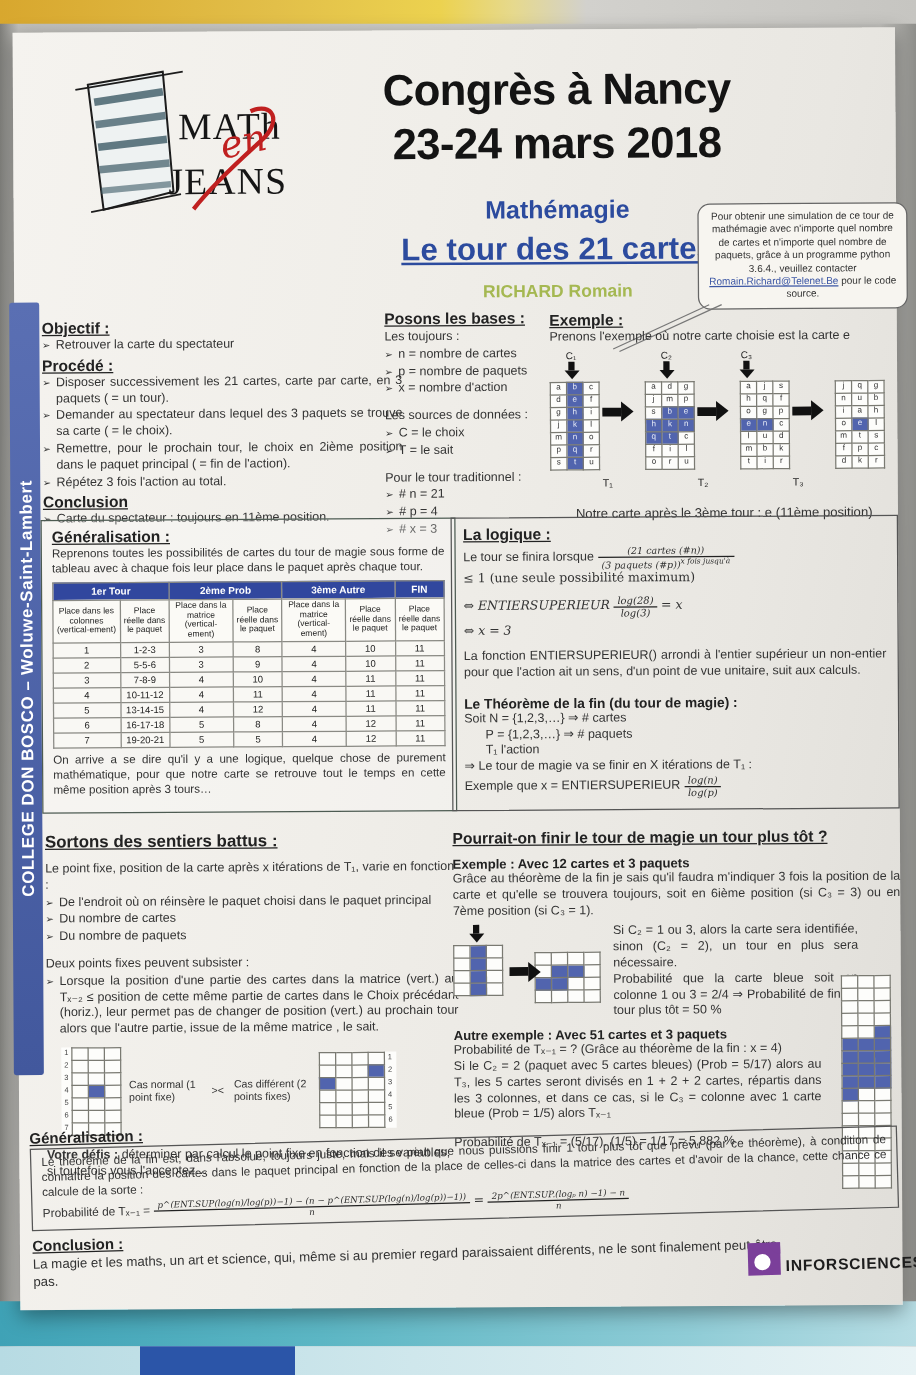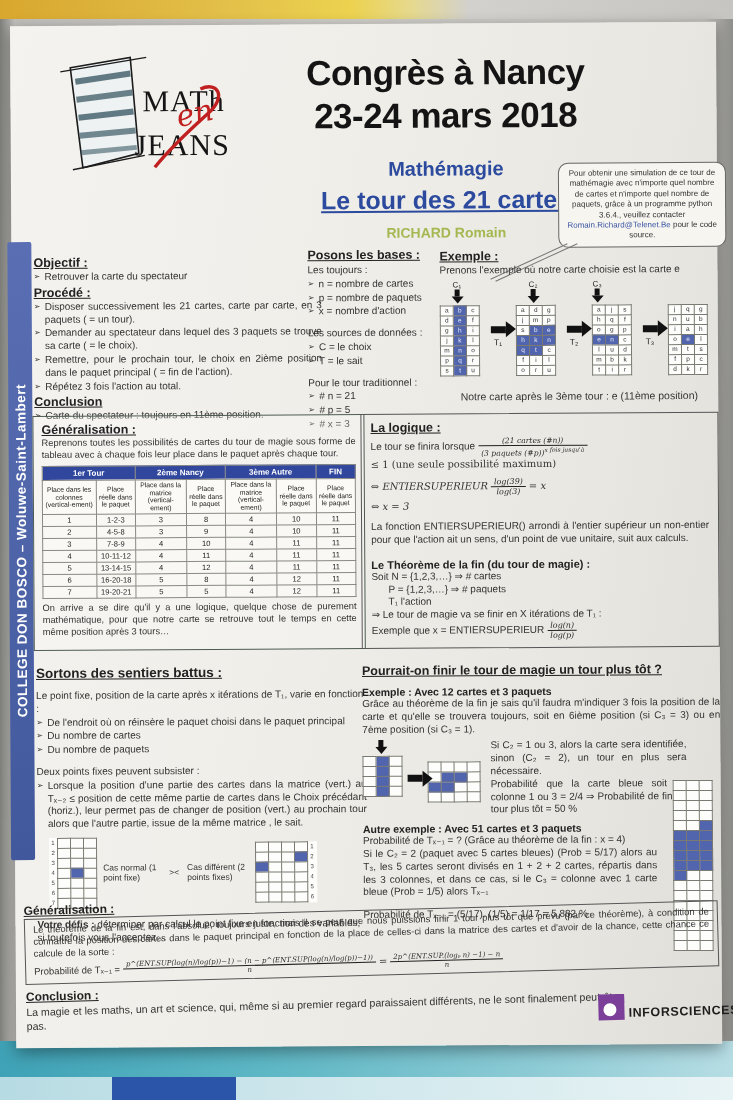--- a/index.html
+++ b/index.html
@@ -27,21 +27,21 @@
     font-size:13.5px;letter-spacing:.5px;white-space:nowrap;}
   
   .title{left:250px;top:28px;width:370px;text-align:center;font-weight:bold;color:#141414;
     font-size:35px;line-height:1.22;letter-spacing:-.5px;}
   .subtitle{left:250px;top:134px;width:370px;text-align:center;font-weight:bold;color:#2c4b9e;font-size:20px;}
   .subject{left:250px;top:162px;width:370px;text-align:center;font-weight:bold;color:#2c4b9e;
     font-size:25px;text-decoration:underline;}
   .author{left:250px;top:201px;width:370px;text-align:center;font-weight:bold;color:#a5b852;font-size:14px;}
   .bubble{left:547px;top:140px;width:152px;border:1px solid #666;border-radius:10px;background:#f7f5f0;
     padding:5px 7px;font-size:8px;line-height:1.3;text-align:center;color:#333;}
-  .bubble .lnk{color:#3a55a4;}
+  .bubble .lnk{color:#3a55a4;text-decoration:underline;}
   
   .h1{font-size:12.5px;font-weight:bold;text-decoration:underline;color:#222;}
   .h2{font-size:10.5px;font-weight:bold;color:#222;}
   .p{font-size:10px;line-height:1.28;color:#333;}
   .just{text-align:justify;}
   .list .li{display:flex;font-size:10px;line-height:1.28;color:#333;margin-top:1px;}
   .list .mk{flex:0 0 11px;font-size:8px;padding-top:1px;color:#333;}
   .list .lt{flex:1;text-align:justify;}
   
   table.cards{border-collapse:collapse;background:#fdfdfb;}
@@ -53,21 +53,21 @@
   
   .c-arrow{width:5px;height:7px;background:#111;position:relative;}
   .c-arrow:after{content:"";position:absolute;top:7px;left:-3.5px;border:6px solid transparent;border-top:7px solid #111;border-bottom:none;}
   .r-arrow{width:15px;height:7px;background:#111;position:relative;display:inline-block;}
   .r-arrow:after{content:"";position:absolute;left:15px;top:-4.5px;border:8px solid transparent;border-left:10px solid #111;border-right:none;}
   
   .exrow{display:flex;align-items:flex-start;margin-top:4px;}
   .gwrap{display:flex;flex-direction:column;}
   .ghead{height:24px;display:flex;flex-direction:column;align-items:flex-start;}
   .ghead .cl{font-size:8px;color:#222;line-height:1;}
-  .tcol{width:32px;display:flex;flex-direction:column;align-items:center;margin:45px 2px 0 2px;}
+  .tcol{width:32px;display:flex;flex-direction:column;align-items:flex-start;margin:45px 2px 0 2px;gap:44px;}
   .tcol .tl{font-size:8.5px;color:#222;margin-top:4px;}
   
   .box{border:1.4px solid #4d5b52;background:rgba(255,255,255,.25);}
   .boxg{border:1px solid #555;}
   
   table.gen{border-collapse:collapse;width:100%;}
   .gen th,.gen td{border:.6px solid #8a8a84;text-align:center;}
   .gen th.gh{background:#31479e;color:#fff;font-size:8px;padding:2px 1px;}
   .gen th.sh{font-size:6.8px;font-weight:normal;color:#222;padding:1px 2px;line-height:1.15;background:#fbfaf6;}
   .gen td{font-size:7.6px;color:#222;padding:1px 2px;background:#f9f8f4;}
@@ -195,21 +195,21 @@
           </div>
         </div>
       <div class="p" style="margin-top:9px">Pour le tour traditionnel :</div>
       <div class="list">
           <div class="li">
             <span class="mk">➢</span>
             <span class="lt"># n = 21</span>
           </div>
           <div class="li">
             <span class="mk">➢</span>
-            <span class="lt"># p = 5</span>
+            <span class="lt"># p = 4</span>
           </div>
           <div class="li">
             <span class="mk">➢</span>
             <span class="lt"># x = 3</span>
           </div>
         </div>
     </div>
 
     <div class="abs" style="left:428px;top:226px;width:278px">
       <div class="h1">Exemple :</div>
@@ -417,21 +417,21 @@
     </div>
 
     <div class="abs box" style="left:20px;top:390px;width:332px;height:235px;padding:6px 8px;box-sizing:border-box">
       <div class="h1">Généralisation :</div>
       <div class="p just" style="font-size:9.3px;margin-top:1px">Reprenons toutes les possibilités de cartes du tour de magie sous forme de tableau avec à chaque fois leur place dans le paquet après chaque tour.</div>
       <div style="margin-top:4px">
           <table class="gen">
             <thead>
               <tr>
                 <th class="gh" colspan="2">1er Tour</th>
-                <th class="gh" colspan="2">2ème Nancy</th>
+                <th class="gh" colspan="2">2ème Prob</th>
                 <th class="gh" colspan="2">3ème Autre</th>
                 <th class="gh" colspan="1">FIN</th>
               </tr>
               <tr>
                 <th class="sh">Place dans les colonnes (vertical-ement)</th>
                 <th class="sh">Place réelle dans le paquet</th>
                 <th class="sh">Place dans la matrice (vertical-ement)</th>
                 <th class="sh">Place réelle dans le paquet</th>
                 <th class="sh">Place dans la matrice (vertical-ement)</th>
                 <th class="sh">Place réelle dans le paquet</th>
@@ -443,21 +443,21 @@
                 <td>1</td>
                 <td>1-2-3</td>
                 <td>3</td>
                 <td>8</td>
                 <td>4</td>
                 <td>10</td>
                 <td>11</td>
               </tr>
               <tr>
                 <td>2</td>
-                <td>4-5-8</td>
+                <td>5-5-6</td>
                 <td>3</td>
                 <td>9</td>
                 <td>4</td>
                 <td>10</td>
                 <td>11</td>
               </tr>
               <tr>
                 <td>3</td>
                 <td>7-8-9</td>
                 <td>4</td>
@@ -479,21 +479,21 @@
                 <td>5</td>
                 <td>13-14-15</td>
                 <td>4</td>
                 <td>12</td>
                 <td>4</td>
                 <td>11</td>
                 <td>11</td>
               </tr>
               <tr>
                 <td>6</td>
-                <td>16-20-18</td>
+                <td>16-17-18</td>
                 <td>5</td>
                 <td>8</td>
                 <td>4</td>
                 <td>12</td>
                 <td>11</td>
               </tr>
               <tr>
                 <td>7</td>
                 <td>19-20-21</td>
                 <td>5</td>
@@ -514,21 +514,21 @@
         <span class="p">Le tour se finira lorsque</span>
         <span class="frac math" style="font-size:7.6px">
           <span class="num">(21 cartes (#n))</span>
           <span class="den"><span>(3 paquets (#p))</span><sup style="font-size:6px">x fois jusqu'à</sup></span>
         </span>
         <span class="p math" style="font-style:normal">≤ 1 (une seule possibilité maximum)</span>
       </div>
       <div class="fline" style="margin-top:7px">
         <span class="p math">⇔ ENTIERSUPERIEUR</span>
         <span class="frac math" style="font-size:8px">
-          <span class="num">log(39)</span>
+          <span class="num">log(28)</span>
           <span class="den">log(3)</span>
         </span>
         <span class="p math">= x</span>
       </div>
       <div class="p math" style="margin-top:4px">⇔ x = 3</div>
       <div class="p just" style="margin-top:7px">La fonction ENTIERSUPERIEUR() arrondi à l'entier supérieur un non-entier pour que l'action ait un sens, d'un point de vue unitaire, suit aux calculs.</div>
       <div class="h2" style="margin-top:12px;font-size:11px">Le Théorème de la fin (du tour de magie) :</div>
       <div class="p">Soit N = {1,2,3,…} ⇒  # cartes</div>
       <div class="p" style="padding-left:17px">P = {1,2,3,…} ⇒  # paquets</div>
       <div class="p" style="padding-left:17px">T₁ l'action</div>

